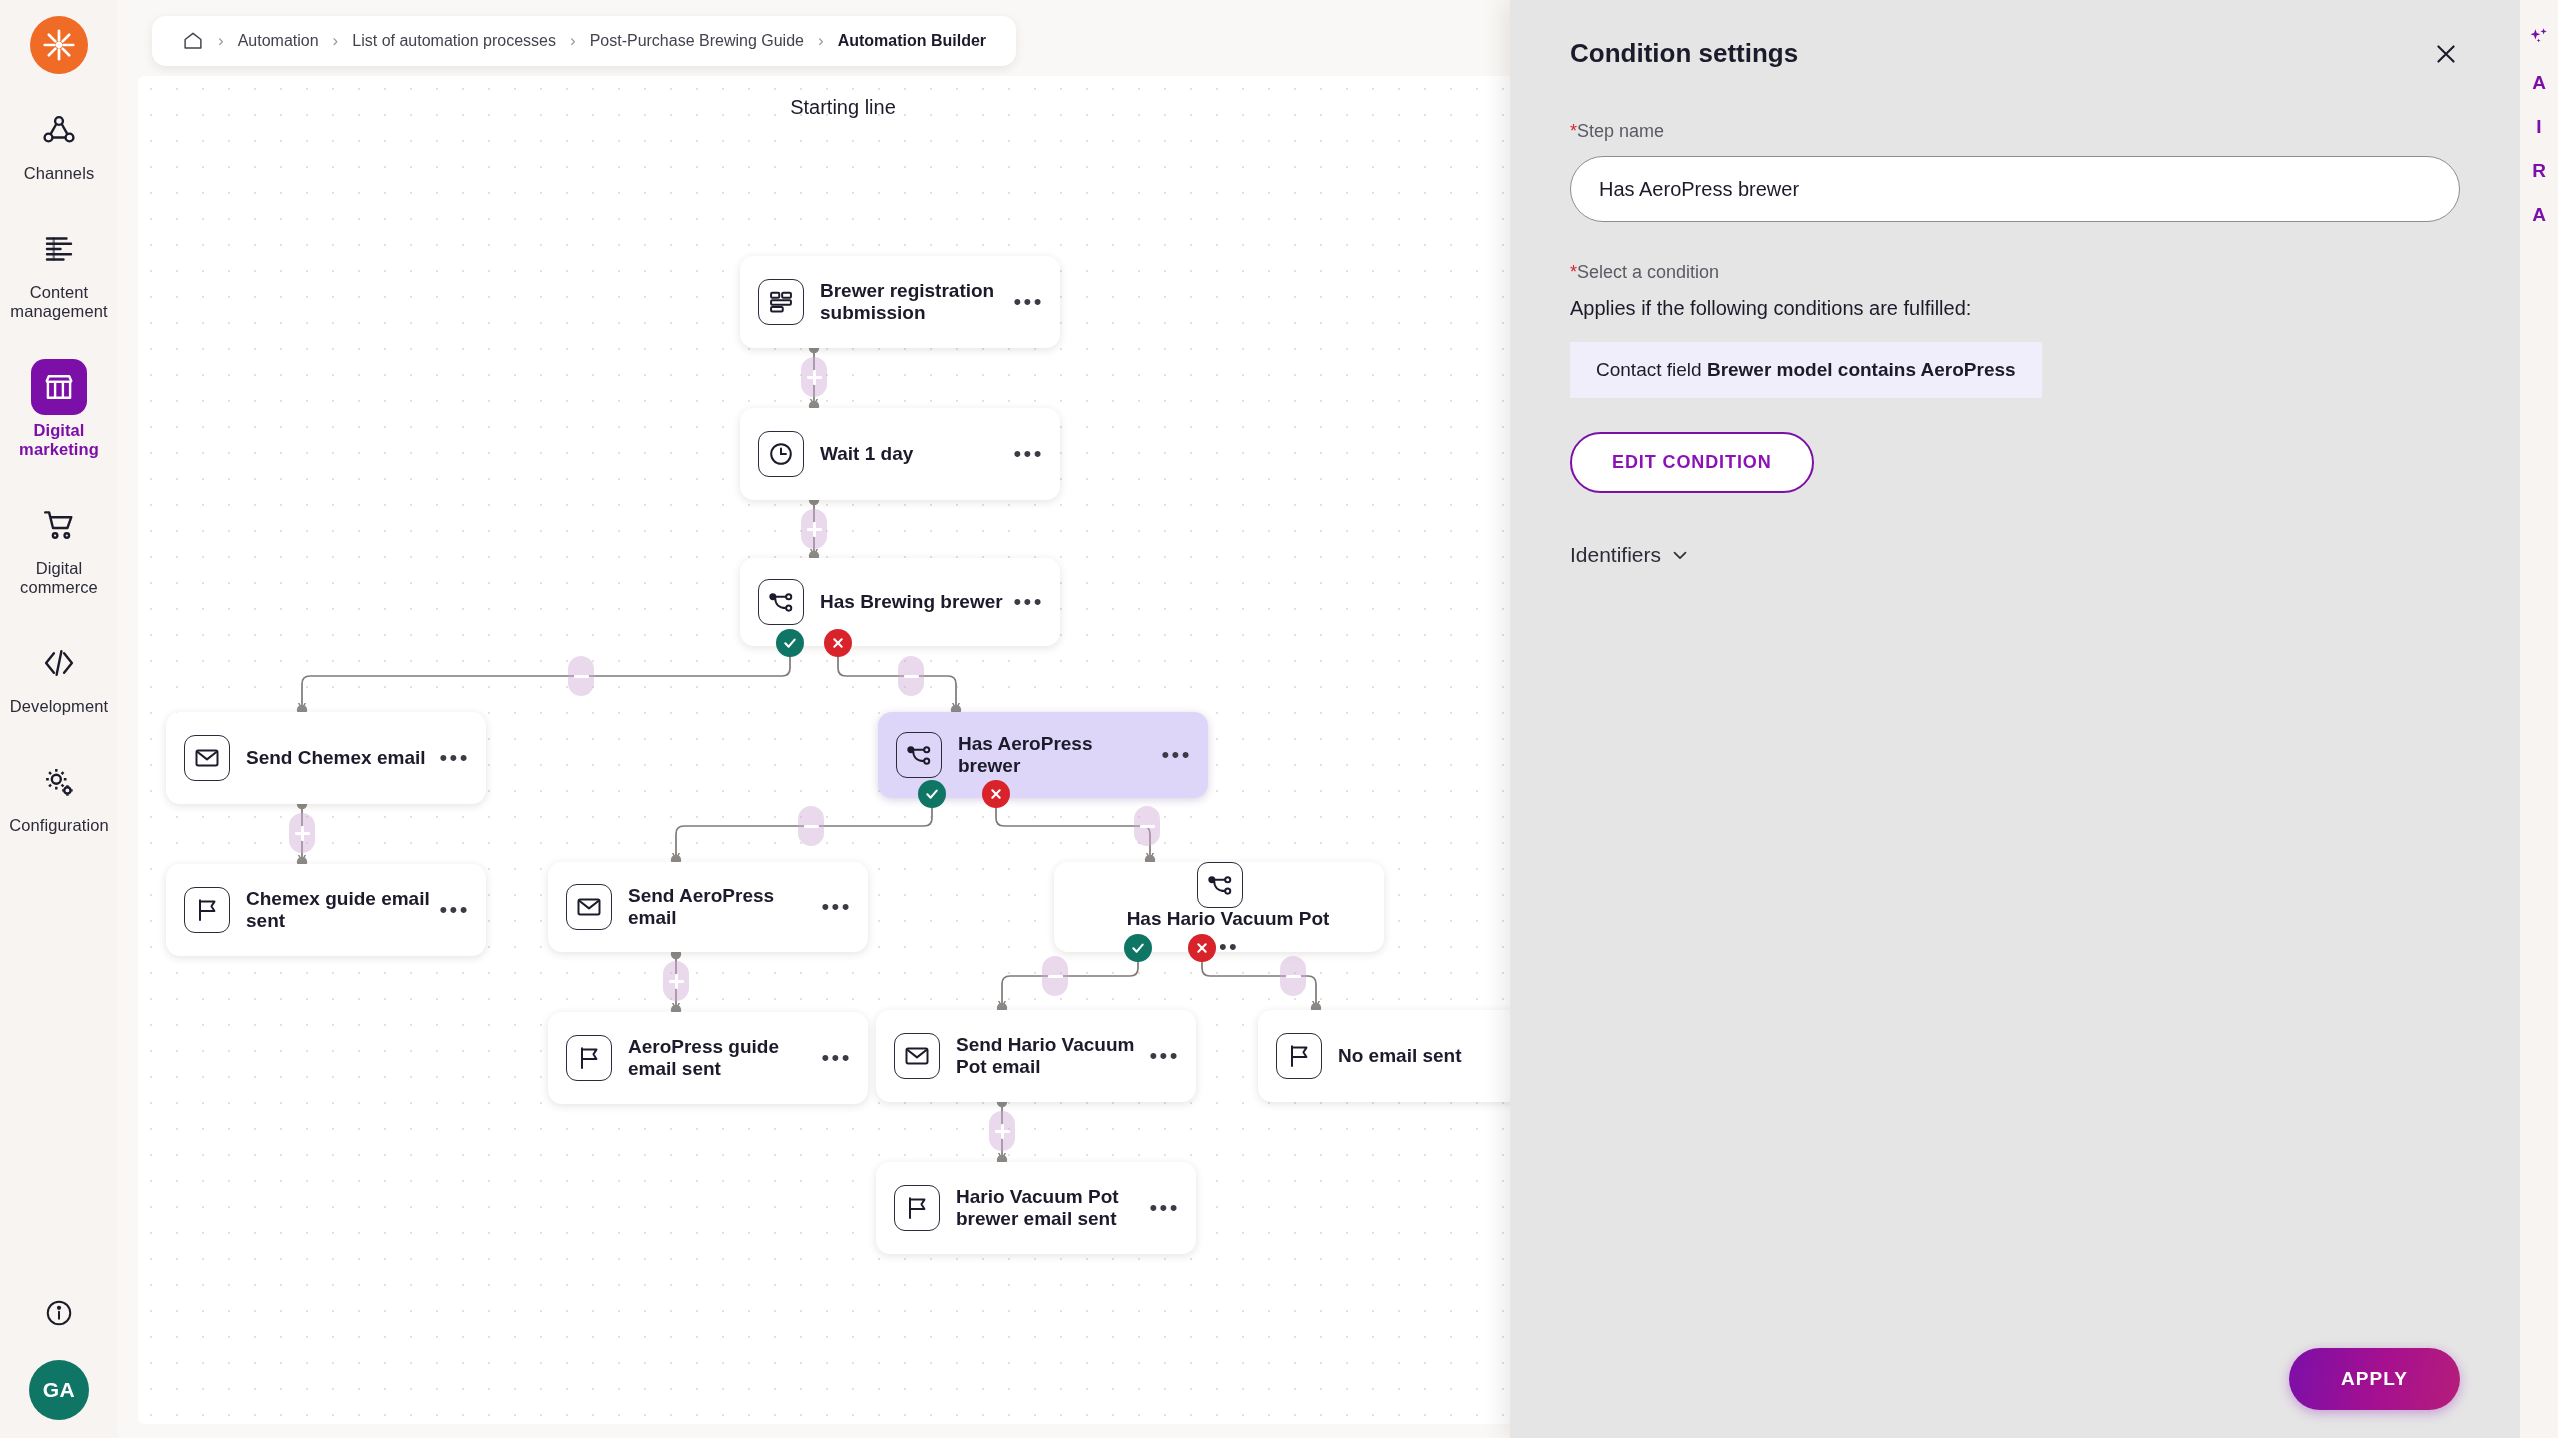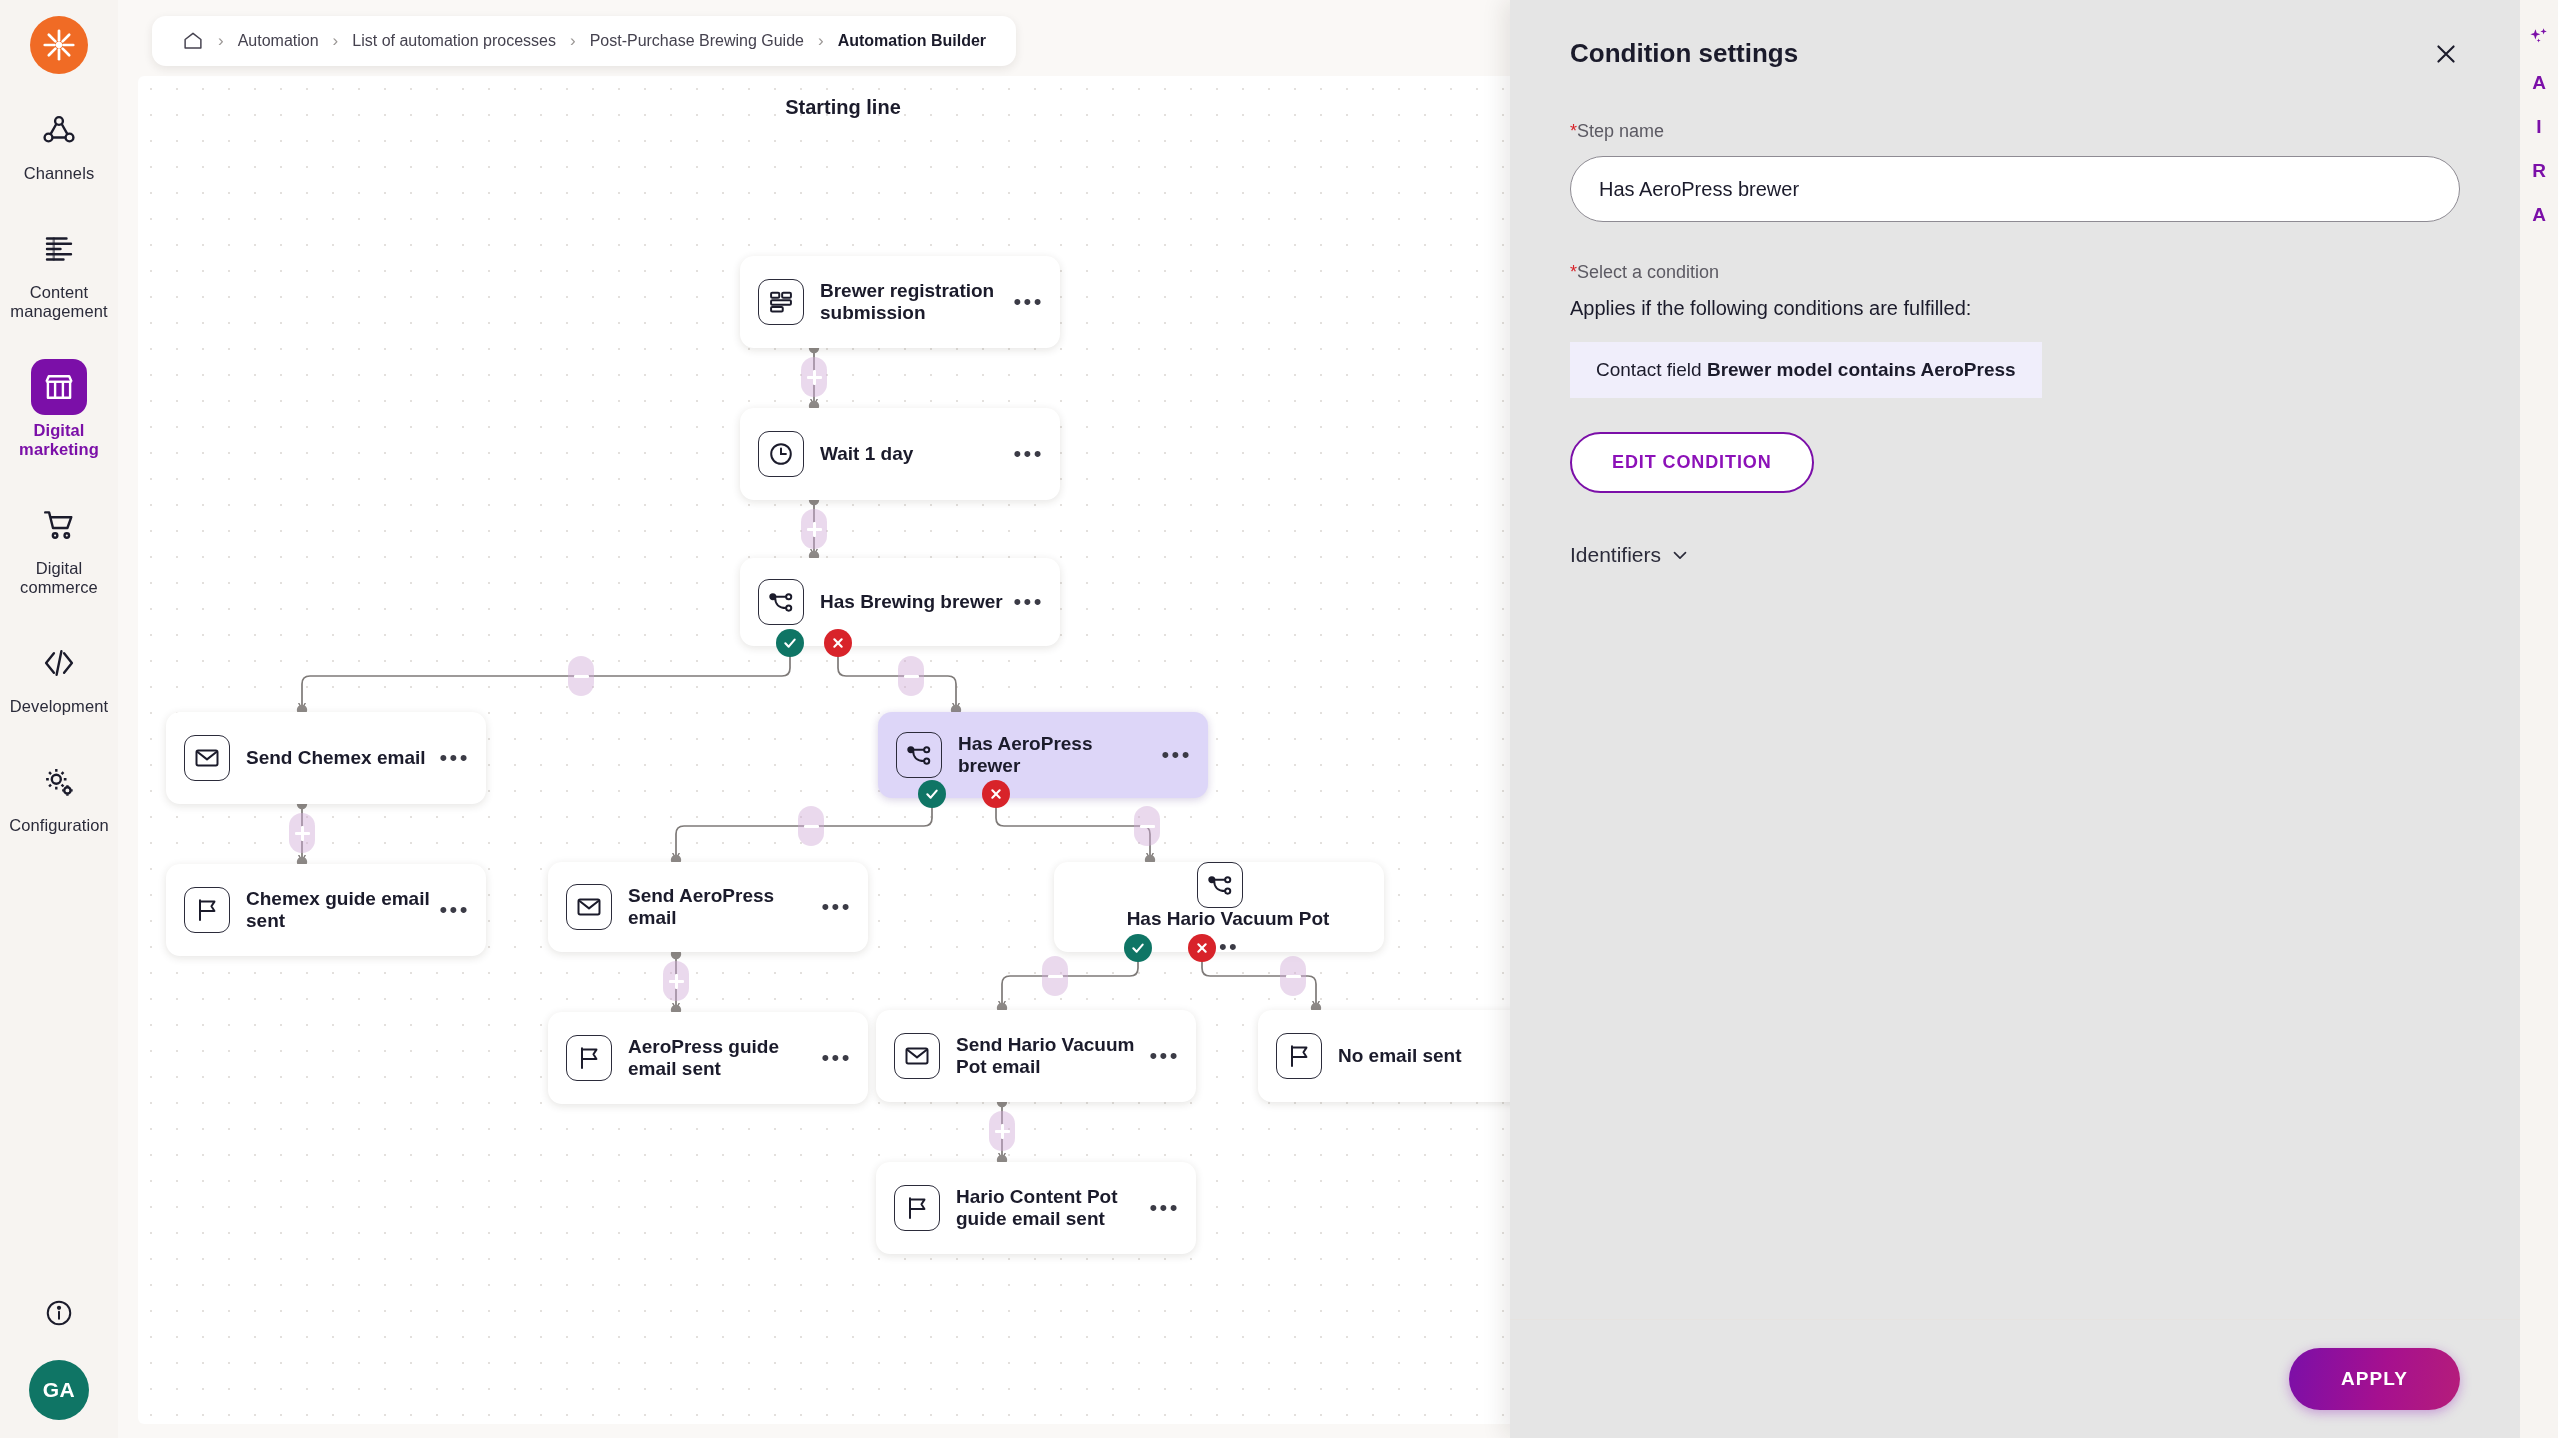--- a/index.html
+++ b/index.html
@@ -72,21 +72,21 @@
     width: 1410px; height: 1348px;
     background: #ffffff;
     background-image:
       radial-gradient(circle, #e3e0dd 1.4px, transparent 1.5px);
     background-size: 26px 26px;
     border-radius: 6px;
     overflow: hidden;
   }
   #starting-line {
     position: absolute; left: 0; right: 0; top: 20px;
-    text-align: center; font-size: 20px; font-weight: 700; color: #1b1b2b;
+    text-align: center; font-size: 20px; font-weight: 400; color: #1b1b2b;
   }
   #flow-layer { position: absolute; inset: 0; }
   #edge-svg { position: absolute; left: 0; top: 0; width: 1410px; height: 1348px; }
 
   .node {
     position: absolute; background: #fff;
     border-radius: 14px; box-shadow: 0 2px 9px rgba(40,30,20,.12);
     display: flex; align-items: center;
     padding: 0 16px 0 18px; cursor: pointer; z-index: 3;
   }
@@ -531,21 +531,21 @@
         <span class="node-menu">•••</span>
       </div>
 
       <div class="node" style="left:738px; top:1086px; width:320px; height:92px;">
         <span class="node-icon">
           <svg viewBox="0 0 24 24" fill="none" stroke="currentColor" stroke-width="1.7" stroke-linejoin="round" stroke-linecap="round">
             <path d="M6 3.6v17"></path>
               <path d="M6 4.8h12.4l-2.6 4 2.6 4H6z"></path>
           </svg>
         </span>
-        <span class="node-label">Hario Content Pot guide email sent</span>
+        <span class="node-label">Hario Vacuum Pot brewer email sent</span>
         <span class="node-menu">•••</span>
       </div>
     </div>
   </div>
 
   <div id="side-panel">
     <div id="panel-head">
       <span id="panel-title">Condition settings</span>
       <span id="panel-close">
         <svg viewBox="0 0 24 24" width="28" height="28" fill="none" stroke="currentColor" stroke-width="1.8" stroke-linecap="round">

